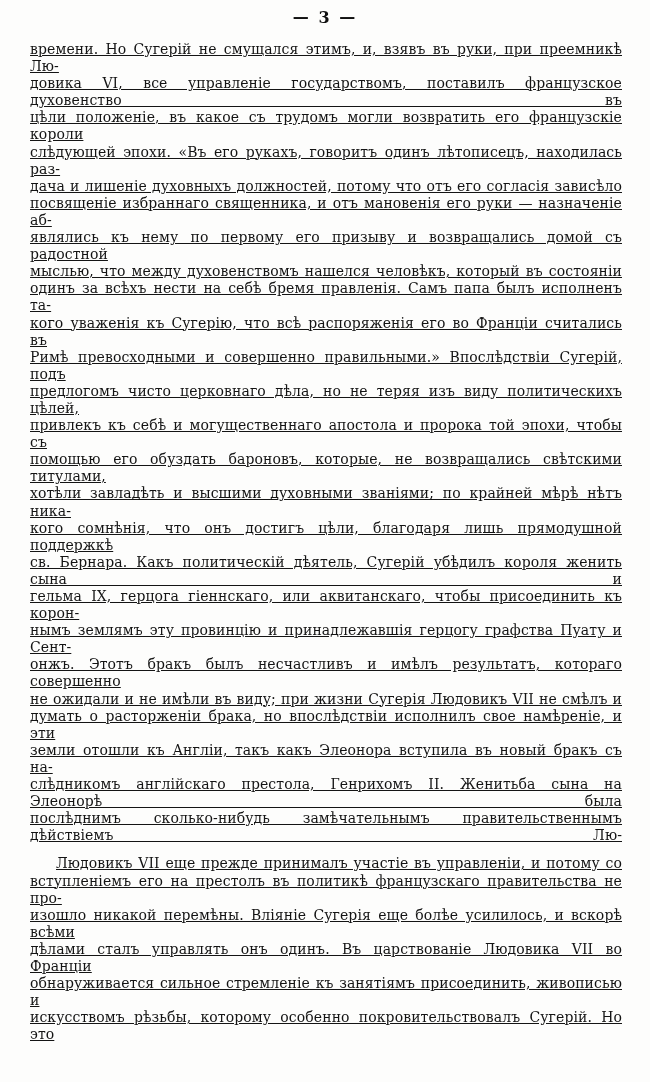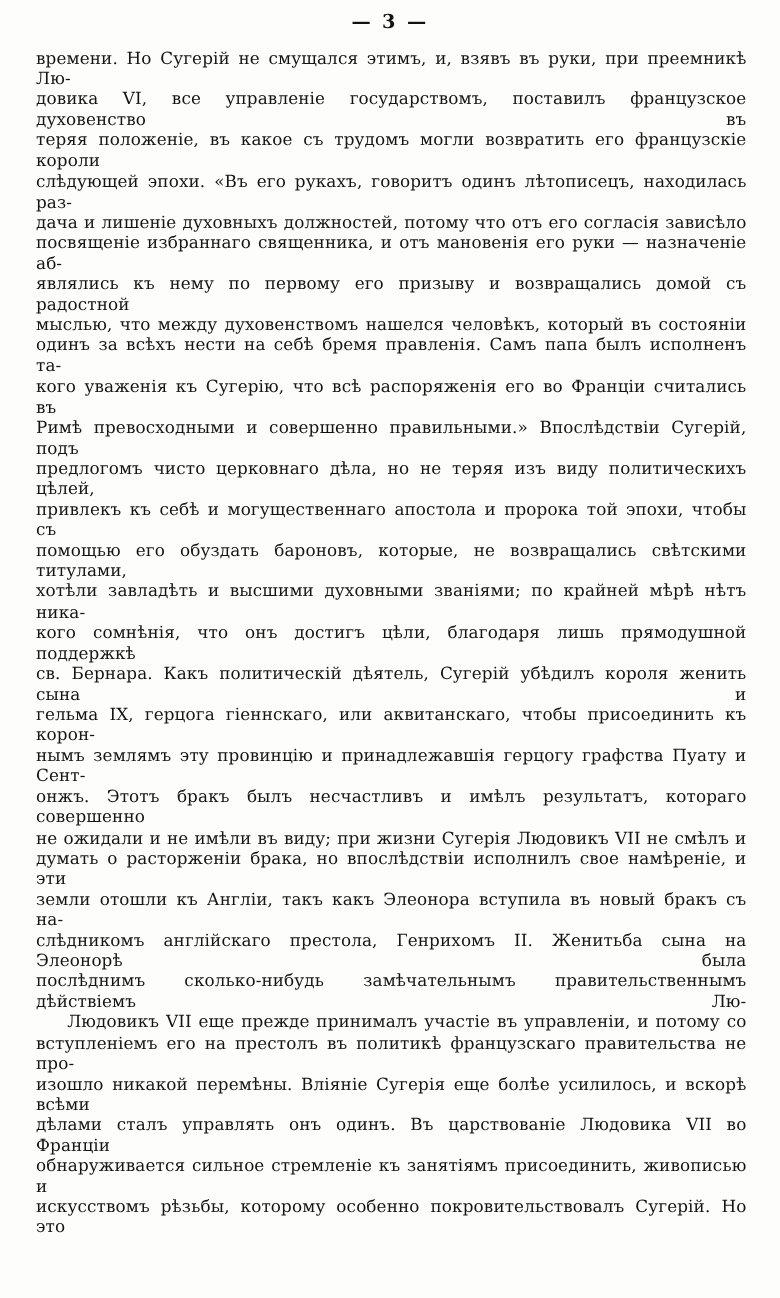--- a/index.html
+++ b/index.html
@@ -27,33 +27,34 @@
     font-size:14px;
     line-height:17.1px;
     text-rendering:optimizeLegibility;
   }
   .line{
     white-space:normal;
     text-align:justify;
     text-align-last:justify;
     word-spacing:0.5px;
     letter-spacing:0.1px;
+    text-decoration:underline;
   }
-  .line.indent{ text-indent:26px; }
+  .line.indent{ text-indent:26px;margin-top:11px; }
   .line.para-end{ text-align-last:left; }
 </style>
 </head>
 <body>
 
 <div class="page">
   <div class="page-header">— 3 —</div>
   <div class="text-block">
       <div class="line">времени. Но Сугерій не смущался этимъ, и, взявъ въ руки, при преемникѣ Лю-</div>
       <div class="line">довика VI, все управленіе государствомъ, поставилъ французское духовенство въ</div>
-      <div class="line">теряя положеніе, въ какое съ трудомъ могли возвратить его французскіе короли</div>
+      <div class="line">цѣли положеніе, въ какое съ трудомъ могли возвратить его французскіе короли</div>
       <div class="line">слѣдующей эпохи. «Въ его рукахъ, говоритъ одинъ лѣтописецъ, находилась раз-</div>
       <div class="line">дача и лишеніе духовныхъ должностей, потому что отъ его согласія зависѣло</div>
       <div class="line">посвященіе избраннаго священника, и отъ мановенія его руки — назначеніе аб-</div>
       <div class="line">являлись къ нему по первому его призыву и возвращались домой съ радостной</div>
       <div class="line">мыслью, что между духовенствомъ нашелся человѣкъ, который въ состояніи</div>
       <div class="line">одинъ за всѣхъ нести на себѣ бремя правленія. Самъ папа былъ исполненъ та-</div>
       <div class="line">кого уваженія къ Сугерію, что всѣ распоряженія его во Франціи считались въ</div>
       <div class="line">Римѣ превосходными и совершенно правильными.» Впослѣдствіи Сугерій, подъ</div>
       <div class="line">предлогомъ чисто церковнаго дѣла, но не теряя изъ виду политическихъ цѣлей,</div>
       <div class="line">привлекъ къ себѣ и могущественнаго апостола и пророка той эпохи, чтобы съ</div>

